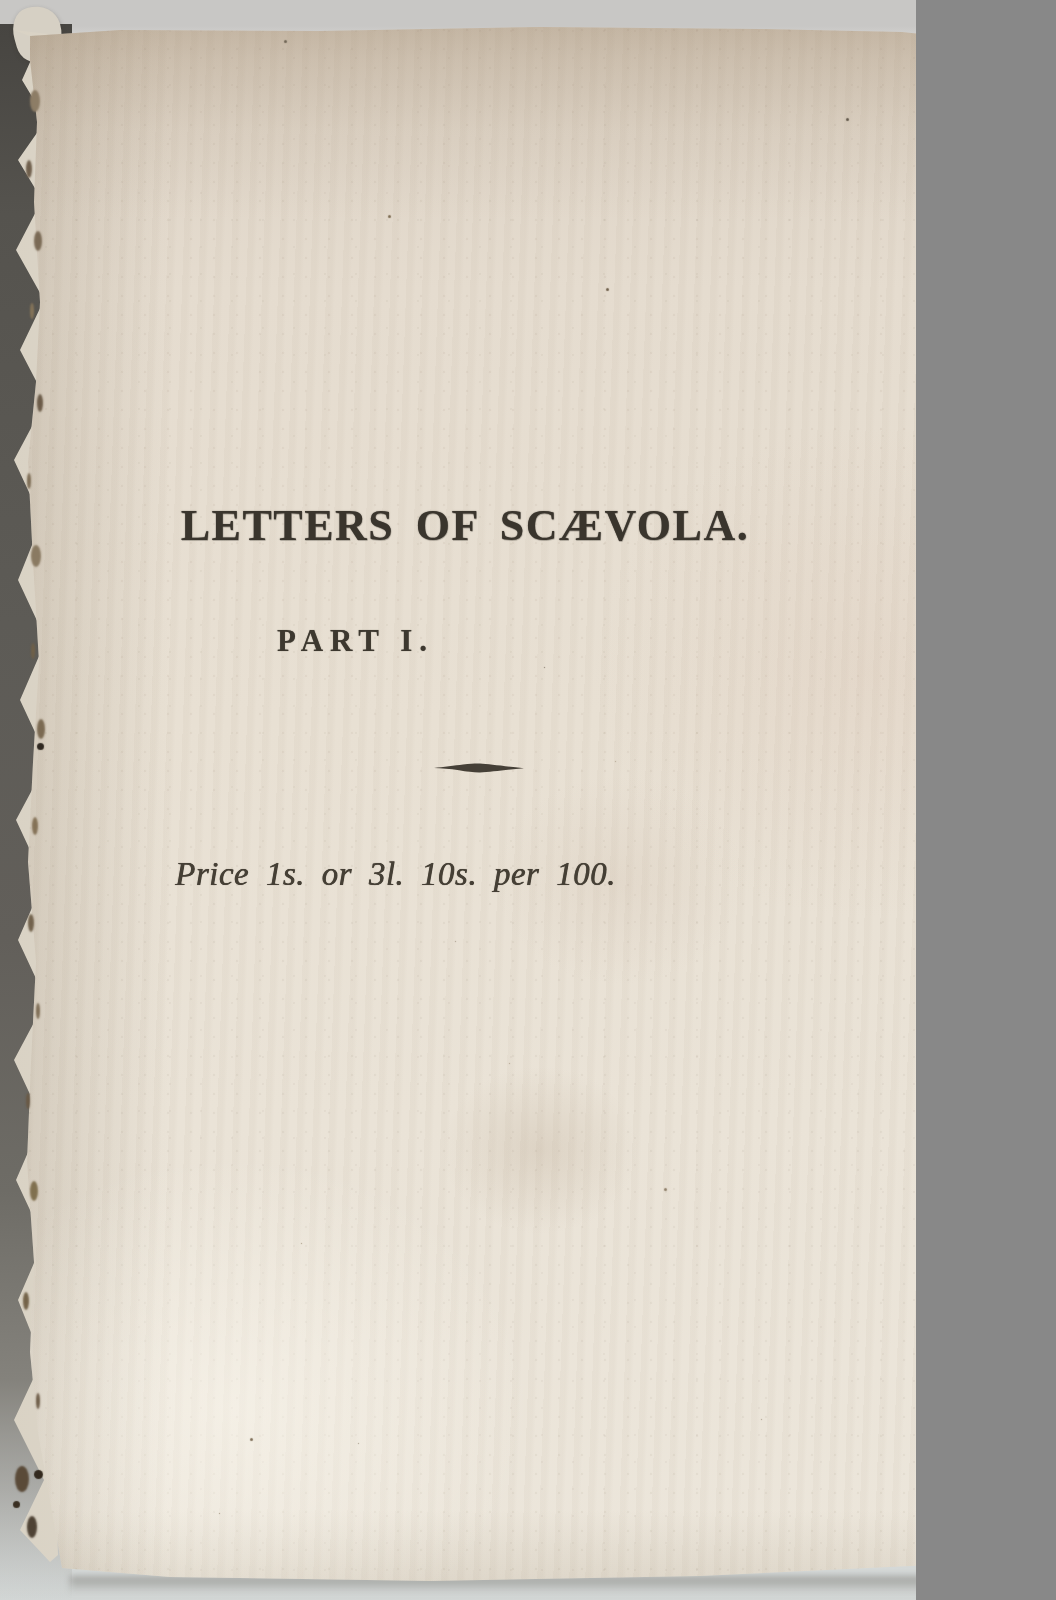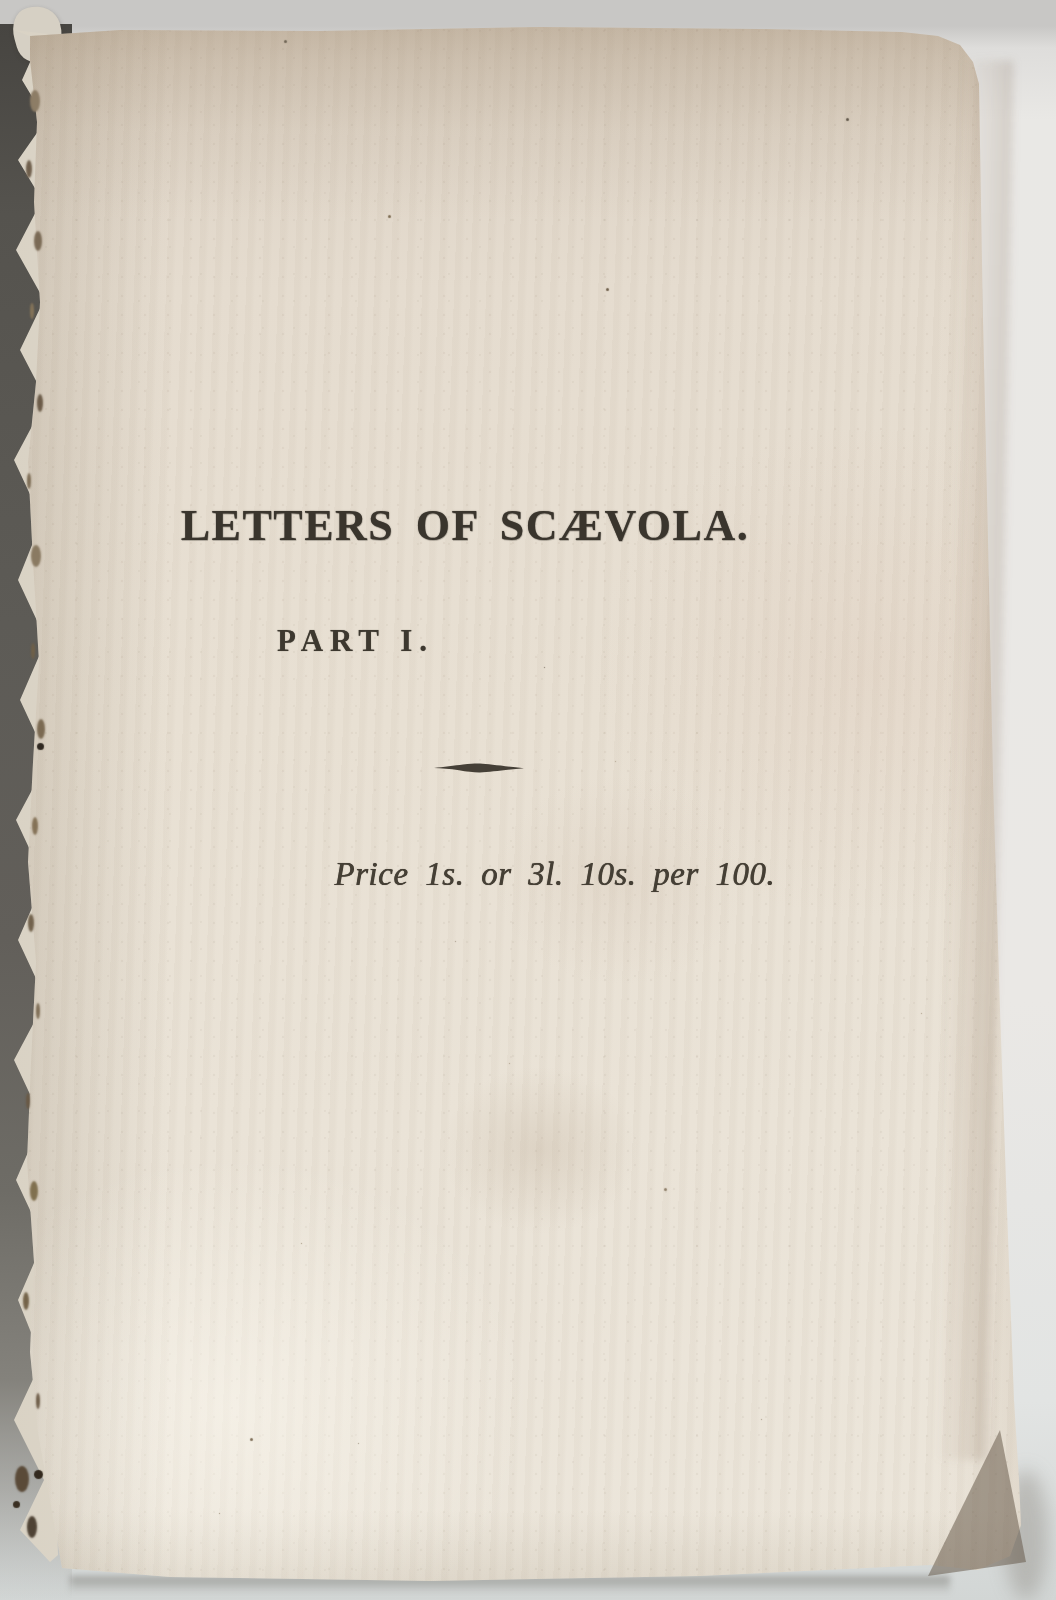--- a/index.html
+++ b/index.html
@@ -11,21 +11,21 @@
       1010px 1556px, 978px 1570px, 930px 1565px,
       700px 1576px, 430px 1581px, 170px 1577px, 62px 1568px,
       50px 1500px, 38px 1432px, 30px 1352px, 34px 1262px, 27px 1162px,
       31px 1062px, 36px 962px, 28px 862px, 33px 762px, 39px 662px,
       33px 562px, 28px 462px, 36px 382px, 40px 302px, 34px 202px,
       37px 122px, 30px 60px);
   }
   *{margin:0;padding:0;box-sizing:border-box;}
   html,body{background:#888;}
   #stage{
-    position:relative;width:1056px;height:1600px;overflow:hidden;
+    position:relative;width:916px;height:1600px;overflow:hidden;
     font-family:"Liberation Serif", serif;
     background:linear-gradient(180deg,#c8c7c5 0px,#c8c7c5 26px,#dedddb 48px,
       #e9e8e5 120px,#eae8e5 1000px,#e2e4e3 1400px,#d2d6d5 1600px);
   }
   .dark-backdrop{
     position:absolute;left:0;top:24px;width:72px;height:1576px;z-index:1;
     background:linear-gradient(180deg,#474541 0%,#55534e 12%,#5d5b56 38%,
       #625f5a 58%,#6e6c66 74%,#84827c 86%,rgba(145,144,139,.65) 93%,
       rgba(165,165,161,0) 100%);
   }
@@ -127,21 +127,21 @@
     word-spacing:9px;color:#3a352d;
     text-shadow:0 0 1.2px rgba(58,53,45,.7), .5px .5px 0 rgba(58,53,45,.22);
   }
   .part-label{
     position:absolute;left:277px;top:625px;width:400px;text-align:left;
     font-weight:700;font-size:31px;line-height:1;letter-spacing:7px;
     color:#3d382f;text-shadow:0 0 1px rgba(58,53,45,.65);
   }
   .ornament{position:absolute;left:433px;top:762px;width:92px;height:12px;}
   .price-line{
-    position:absolute;left:175px;top:855px;width:600px;text-align:right;
+    position:absolute;left:175px;top:855px;width:600px;text-align:left;
     font-style:italic;font-weight:400;font-size:33px;line-height:1.2;
     letter-spacing:.5px;word-spacing:8px;color:#453f35;
     text-shadow:.5px 0 0 currentColor, 0 0 .9px rgba(62,56,46,.6);
   }
 </style>
 </head>
 <body>
 
 <div id="stage">
   <div class="dark-backdrop"></div>

